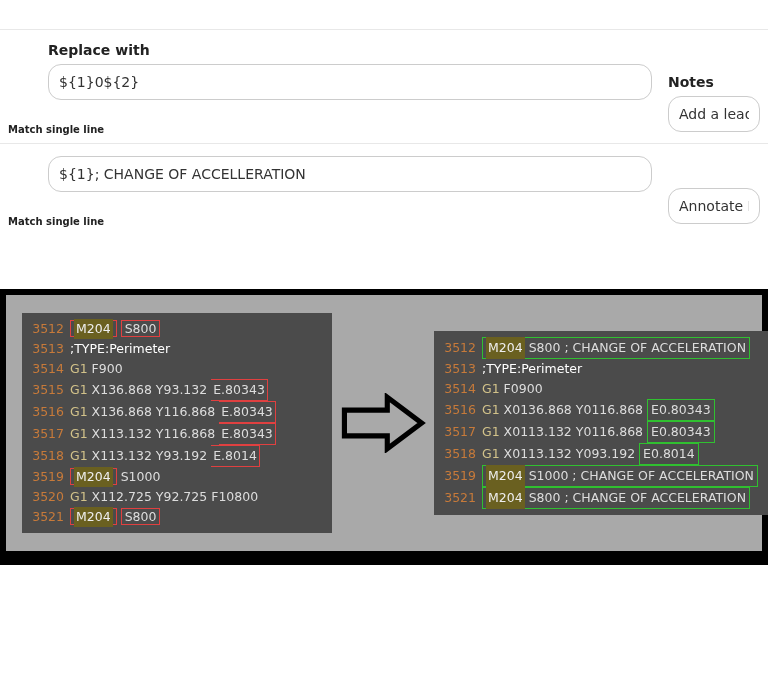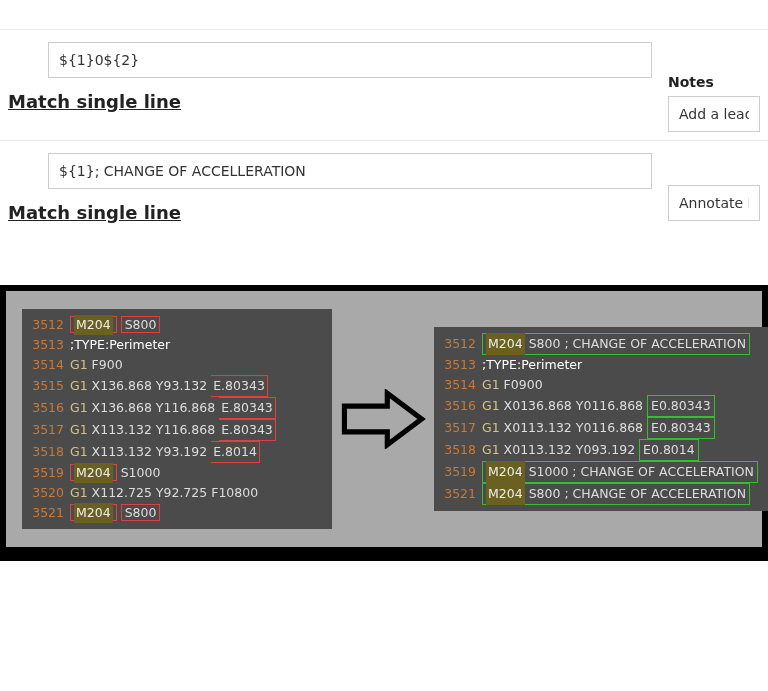--- a/index.html
+++ b/index.html
@@ -28,34 +28,33 @@
   .cell.notes { flex: 1; margin-top: 32px; }
   .lbl {
     font-weight: 700;
     font-size: 14px;
     color: #222;
   }
   input.text {
     width: 100%;
     height: 36px;
     border: 1px solid #ccc;
-    border-radius: 0;
+    border-radius: 13px;
     padding: 0 10px;
     font-family: inherit;
     font-size: 14px;
     color: #333;
     background: #fff;
   }
   .hint {
     font-weight: 700;
-    font-size: 18px;
+    font-size: 10px;
     color: #222;
     margin-left: -40px;
-    margin-top: 7px;
-    text-decoration: underline;
+    margin-top: 18px;
   }
   .preview-wrap {
     border: 6px solid #000;
     border-bottom-width: 14px;
     background: #a9a9a9;
     padding: 18px 16px;
     display: flex;
     align-items: center;
     gap: 8px;
     margin-top: 10px;
@@ -88,20 +87,21 @@
   .gap { height: 24px; }
 </style>
 </head>
 <body>
 
 <div class="form-area">
   <div class="spacer-top"></div>
 
   <div class="row">
     <div class="cell replace">
+      <span class="lbl">Replace with</span>
       <input class="text" value="${1}0${2}" style="">
       <span class="hint">Match single line</span>
     </div>
     <div class="cell notes">
       <span class="lbl">Notes</span>
       <input class="text" value="Add a leading" style="">
     </div>
   </div>
 
   <div class="row noborder">

